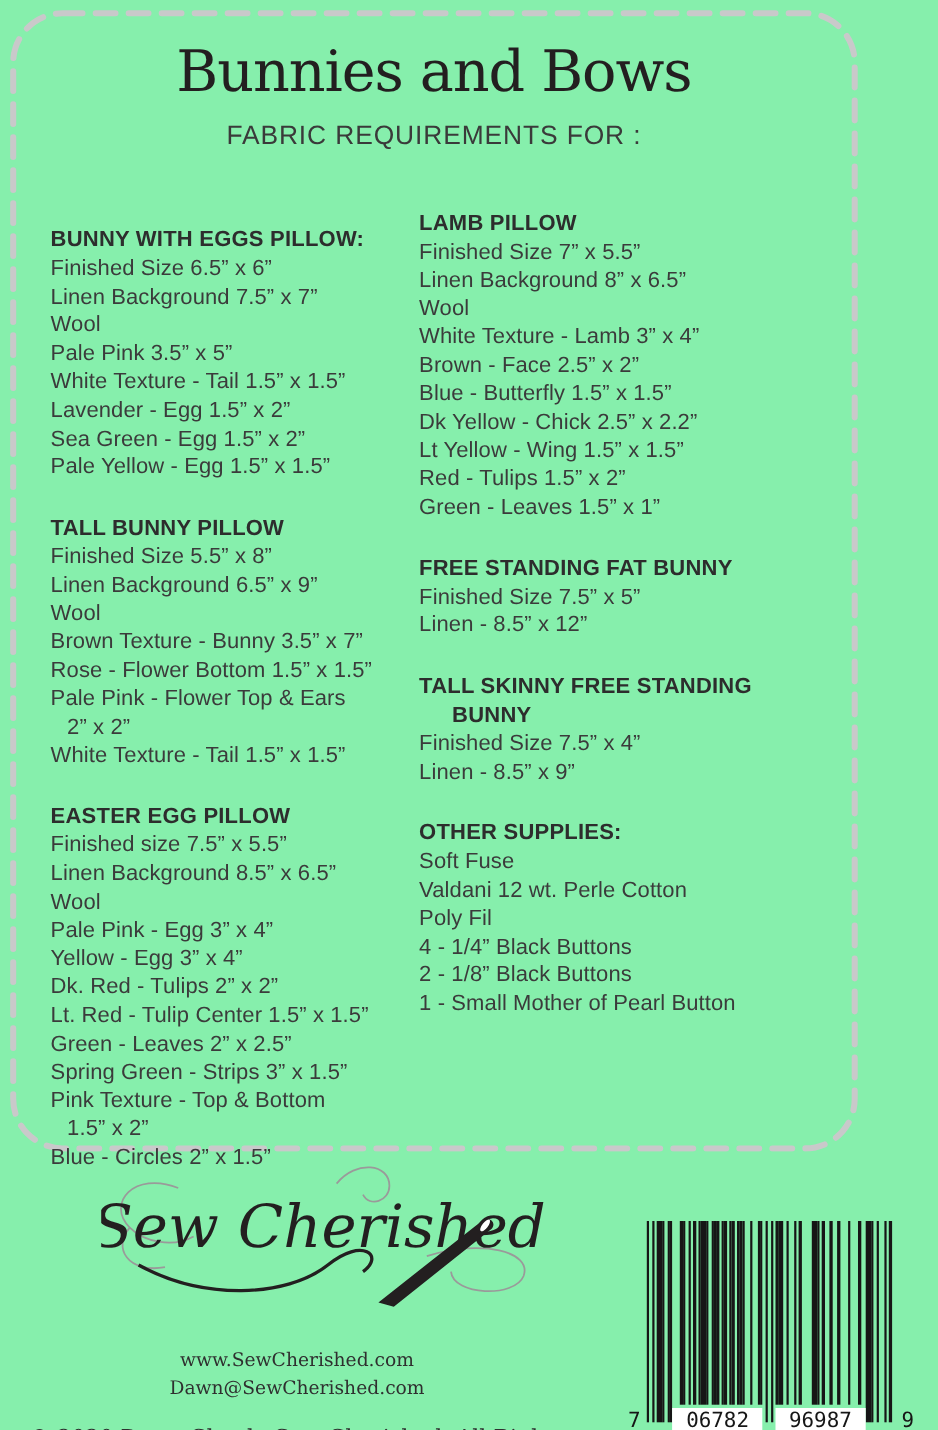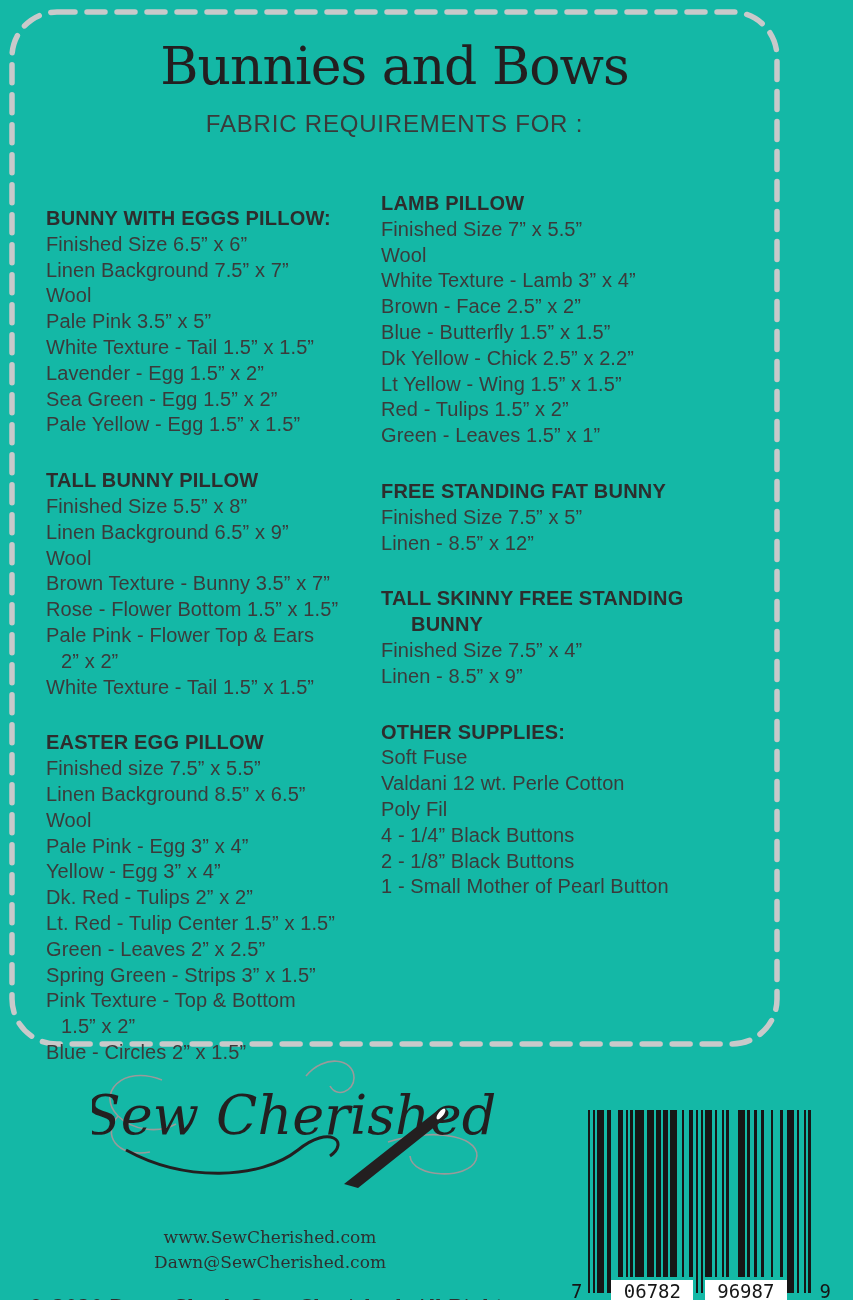--- a/index.html
+++ b/index.html
@@ -1,16 +1,16 @@
 <!DOCTYPE html>
 <html><head>
 <meta charset="utf-8">
 <style>
   html,body{margin:0;padding:0;background:#fff;}
-  .page{position:relative;width:853px;height:1300px;background:#14b8a6;overflow:hidden;
+  .page{position:relative;width:853px;height:1300px;background:#86efac;overflow:hidden;
         font-family:"Liberation Sans",sans-serif;color:#3a3a3a;}
   .border-svg{position:absolute;left:9px;top:9px;}
   .title{position:absolute;top:36px;left:12px;width:765px;text-align:center;
          font-family:"DejaVu Serif",serif;font-size:52px;letter-spacing:-1px;color:#231f20;}
   .subtitle{position:absolute;top:110px;left:12px;width:765px;text-align:center;
             font-family:"Liberation Sans",sans-serif;font-size:24px;letter-spacing:0.8px;color:#3a3a3a;}
   .col{position:absolute;top:163px;font-size:20px;line-height:25.8px;letter-spacing:0.1px;}
   .col-left{left:46px;width:352px;margin-top:43px;}
   .col-right{left:381px;width:372px;margin-top:28px;}
   .section{margin-bottom:30px;}
@@ -88,20 +88,21 @@
         <div class="line">Spring Green - Strips  3” x 1.5”</div>
         <div class="line">Pink Texture - Top &amp; Bottom</div>
         <div class="line indent">1.5” x 2”</div>
         <div class="line">Blue - Circles 2” x 1.5”</div>
       </div>
     </div>
   <div class="col col-right">
       <div class="section">
         <div class="heading">LAMB PILLOW</div>
         <div class="line">Finished Size 7” x 5.5”</div>
+        <div class="line">Linen Background  8” x 6.5”</div>
         <div class="line">Wool</div>
         <div class="line">White Texture - Lamb  3” x 4”</div>
         <div class="line">Brown - Face  2.5” x 2”</div>
         <div class="line">Blue - Butterfly  1.5” x 1.5”</div>
         <div class="line">Dk Yellow - Chick  2.5” x 2.2”</div>
         <div class="line">Lt Yellow - Wing 1.5” x 1.5”</div>
         <div class="line">Red - Tulips 1.5” x 2”</div>
         <div class="line">Green - Leaves 1.5” x 1”</div>
       </div>
       <div class="section">

